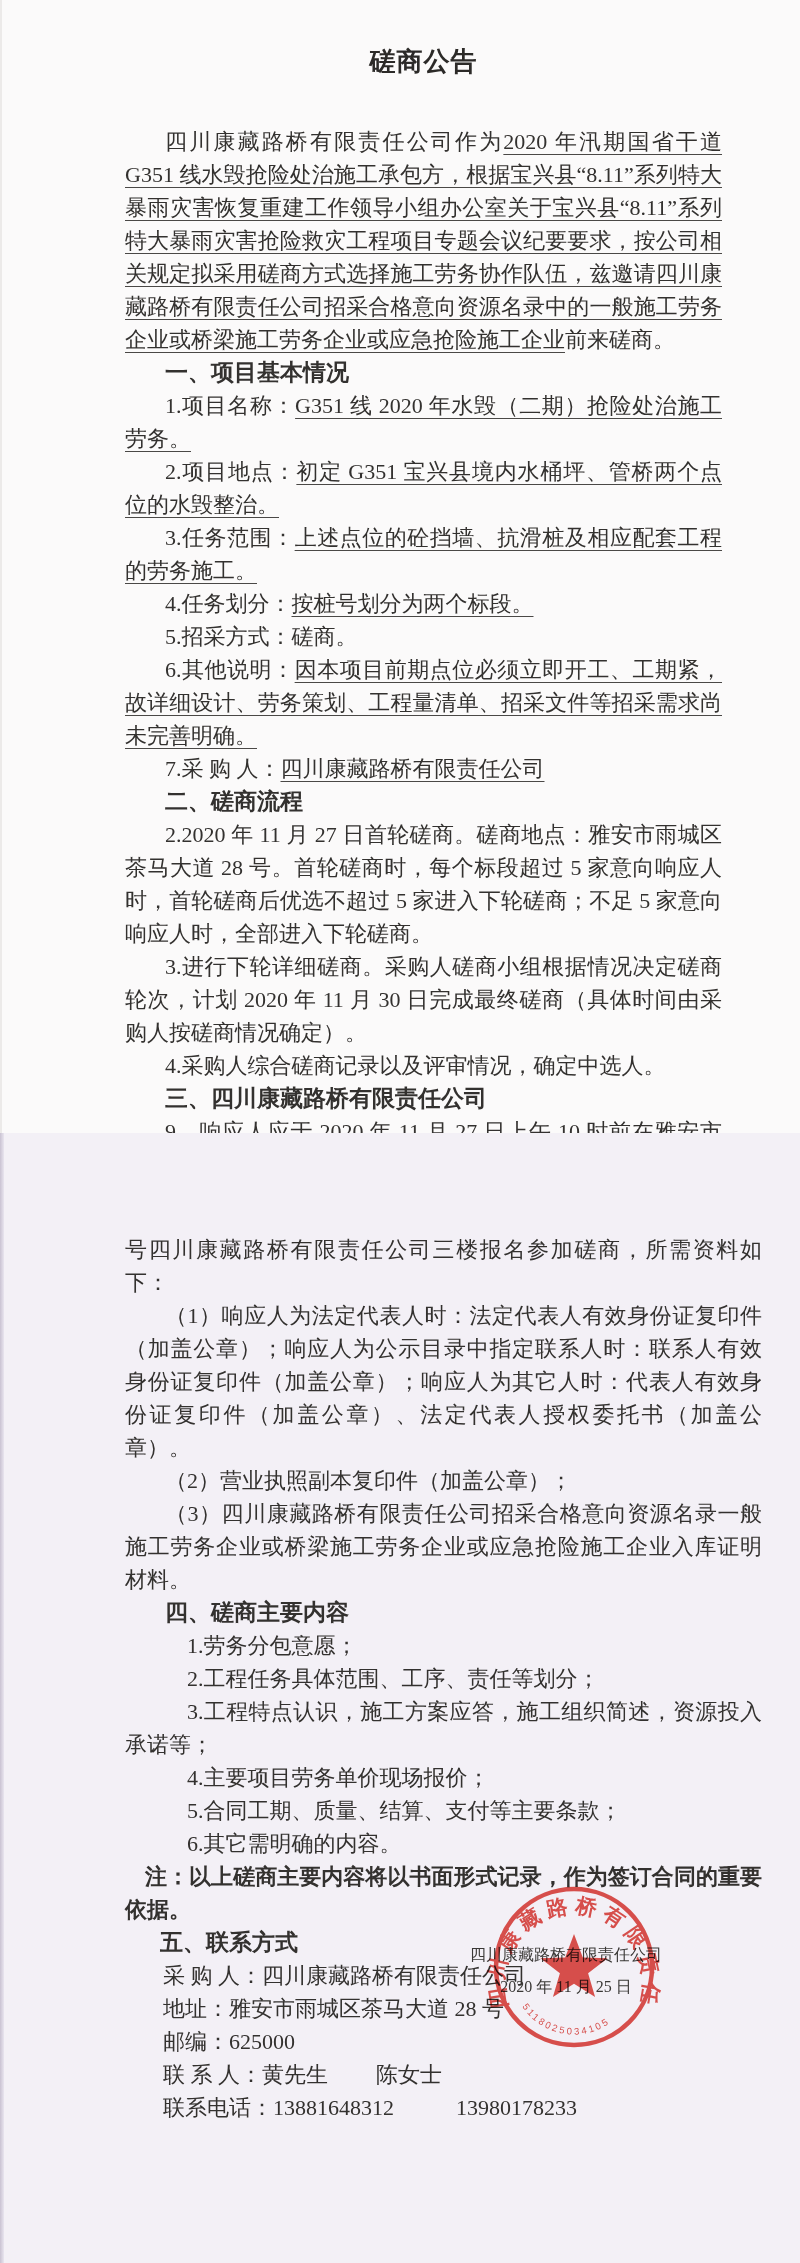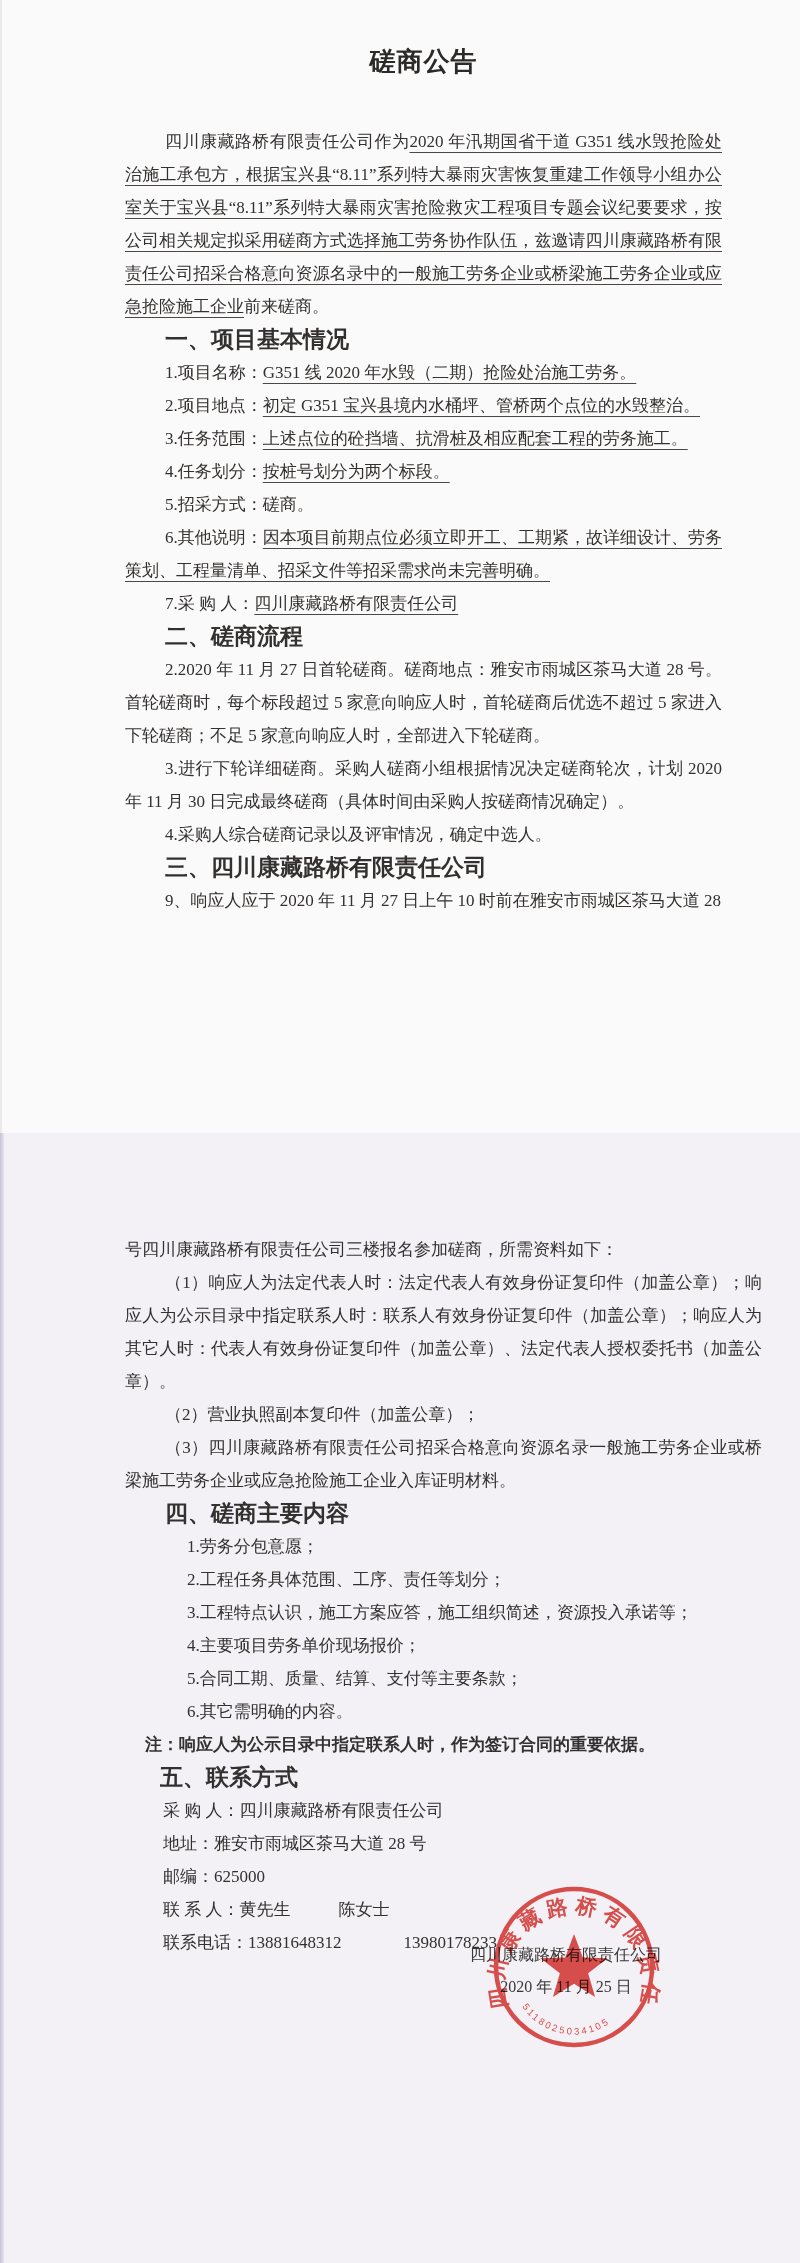--- a/index.html
+++ b/index.html
@@ -16,21 +16,21 @@
     background:linear-gradient(90deg,#c9c2d2,#e9e5ef);
   }
   .page1::before{
     content:"";position:absolute;left:0;top:0;width:2px;height:100%;background:#eceae9;
   }
   .doc-title{
     text-align:center;font-size:26px;font-weight:bold;color:#2c2a28;
     letter-spacing:1px;margin:0 0 46px 0;
     font-family:"Liberation Sans","DejaVu Sans",sans-serif;
   }
-  p{margin:0;font-size:17px;line-height:33px;text-align:justify;}
+  p{margin:0;font-size:22px;line-height:33px;text-align:justify;}
   .indent{text-indent:40px;}
   .indent2{text-indent:62px;}
   .note-line{text-indent:20px;font-weight:bold;}
   .heading{font-weight:bold;text-indent:40px;font-family:"Liberation Sans","DejaVu Sans",sans-serif;font-size:23px;}
   .heading5{text-indent:35px;}
   .u{
     text-decoration:underline;
     text-underline-offset:5px;
     text-decoration-thickness:1px;
     text-decoration-color:#4a4846;
@@ -83,21 +83,21 @@
   <p class="indent">（3）四川康藏路桥有限责任公司招采合格意向资源名录一般施工劳务企业或桥梁施工劳务企业或应急抢险施工企业入库证明材料。</p>
 
   <p class="heading">四、磋商主要内容</p>
   <p class="indent2">1.劳务分包意愿；</p>
   <p class="indent2">2.工程任务具体范围、工序、责任等划分；</p>
   <p class="indent2">3.工程特点认识，施工方案应答，施工组织简述，资源投入承诺等；</p>
   <p class="indent2">4.主要项目劳务单价现场报价；</p>
   <p class="indent2">5.合同工期、质量、结算、支付等主要条款；</p>
   <p class="indent2">6.其它需明确的内容。</p>
 
-  <p class="note-line">注：响应人为公示目录中指定联系人时，作为签订合同的重要依据。</p>
+  <p class="note-line">注：以上磋商主要内容将以书面形式记录，作为签订合同的重要依据。</p>
 
   <p class="heading heading5">五、联系方式</p>
 
   <div class="contact-block">
     <p><span>采 购 人：</span><span>四川康藏路桥有限责任公司</span></p>
     <p><span>地址：</span><span>雅安市雨城区茶马大道 28 号</span></p>
     <p><span>邮编：</span><span>625000</span></p>
     <p><span>联 系 人：</span><span>黄先生</span><span class="gap-contact"></span><span>陈女士</span></p>
     <p><span>联系电话：</span><span>13881648312</span><span class="gap-phone"></span><span>13980178233</span></p>
   </div>

